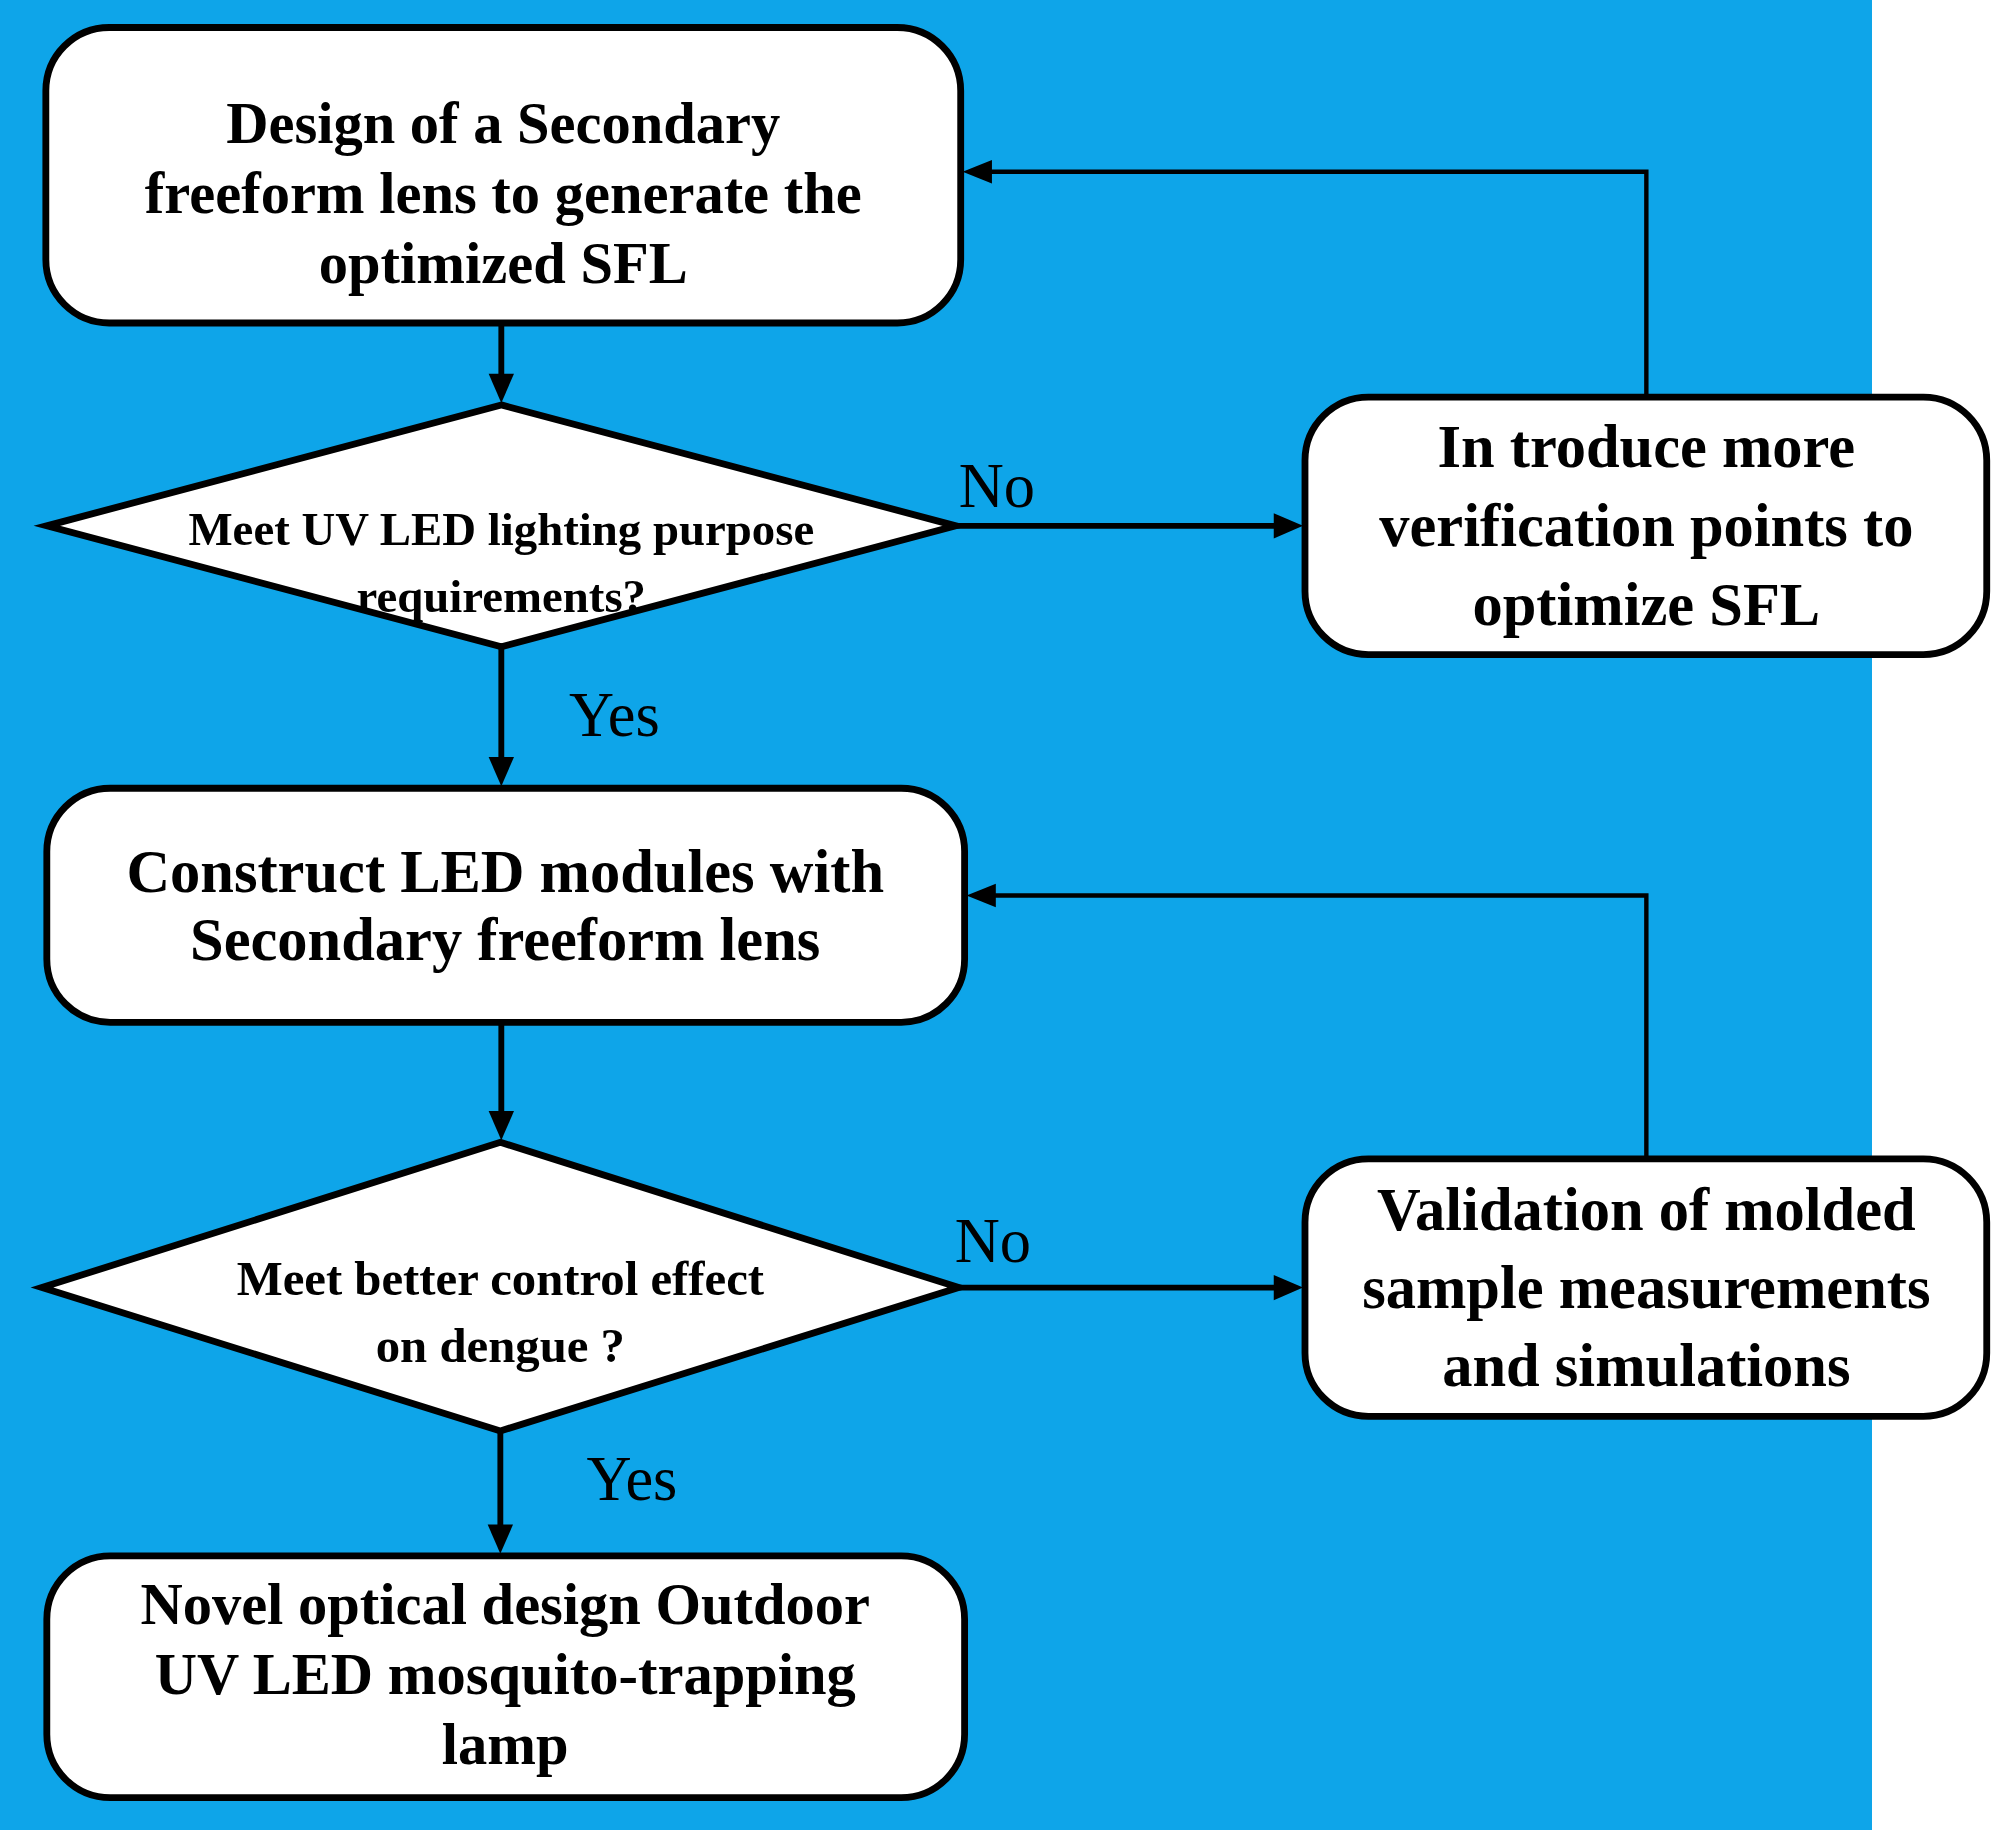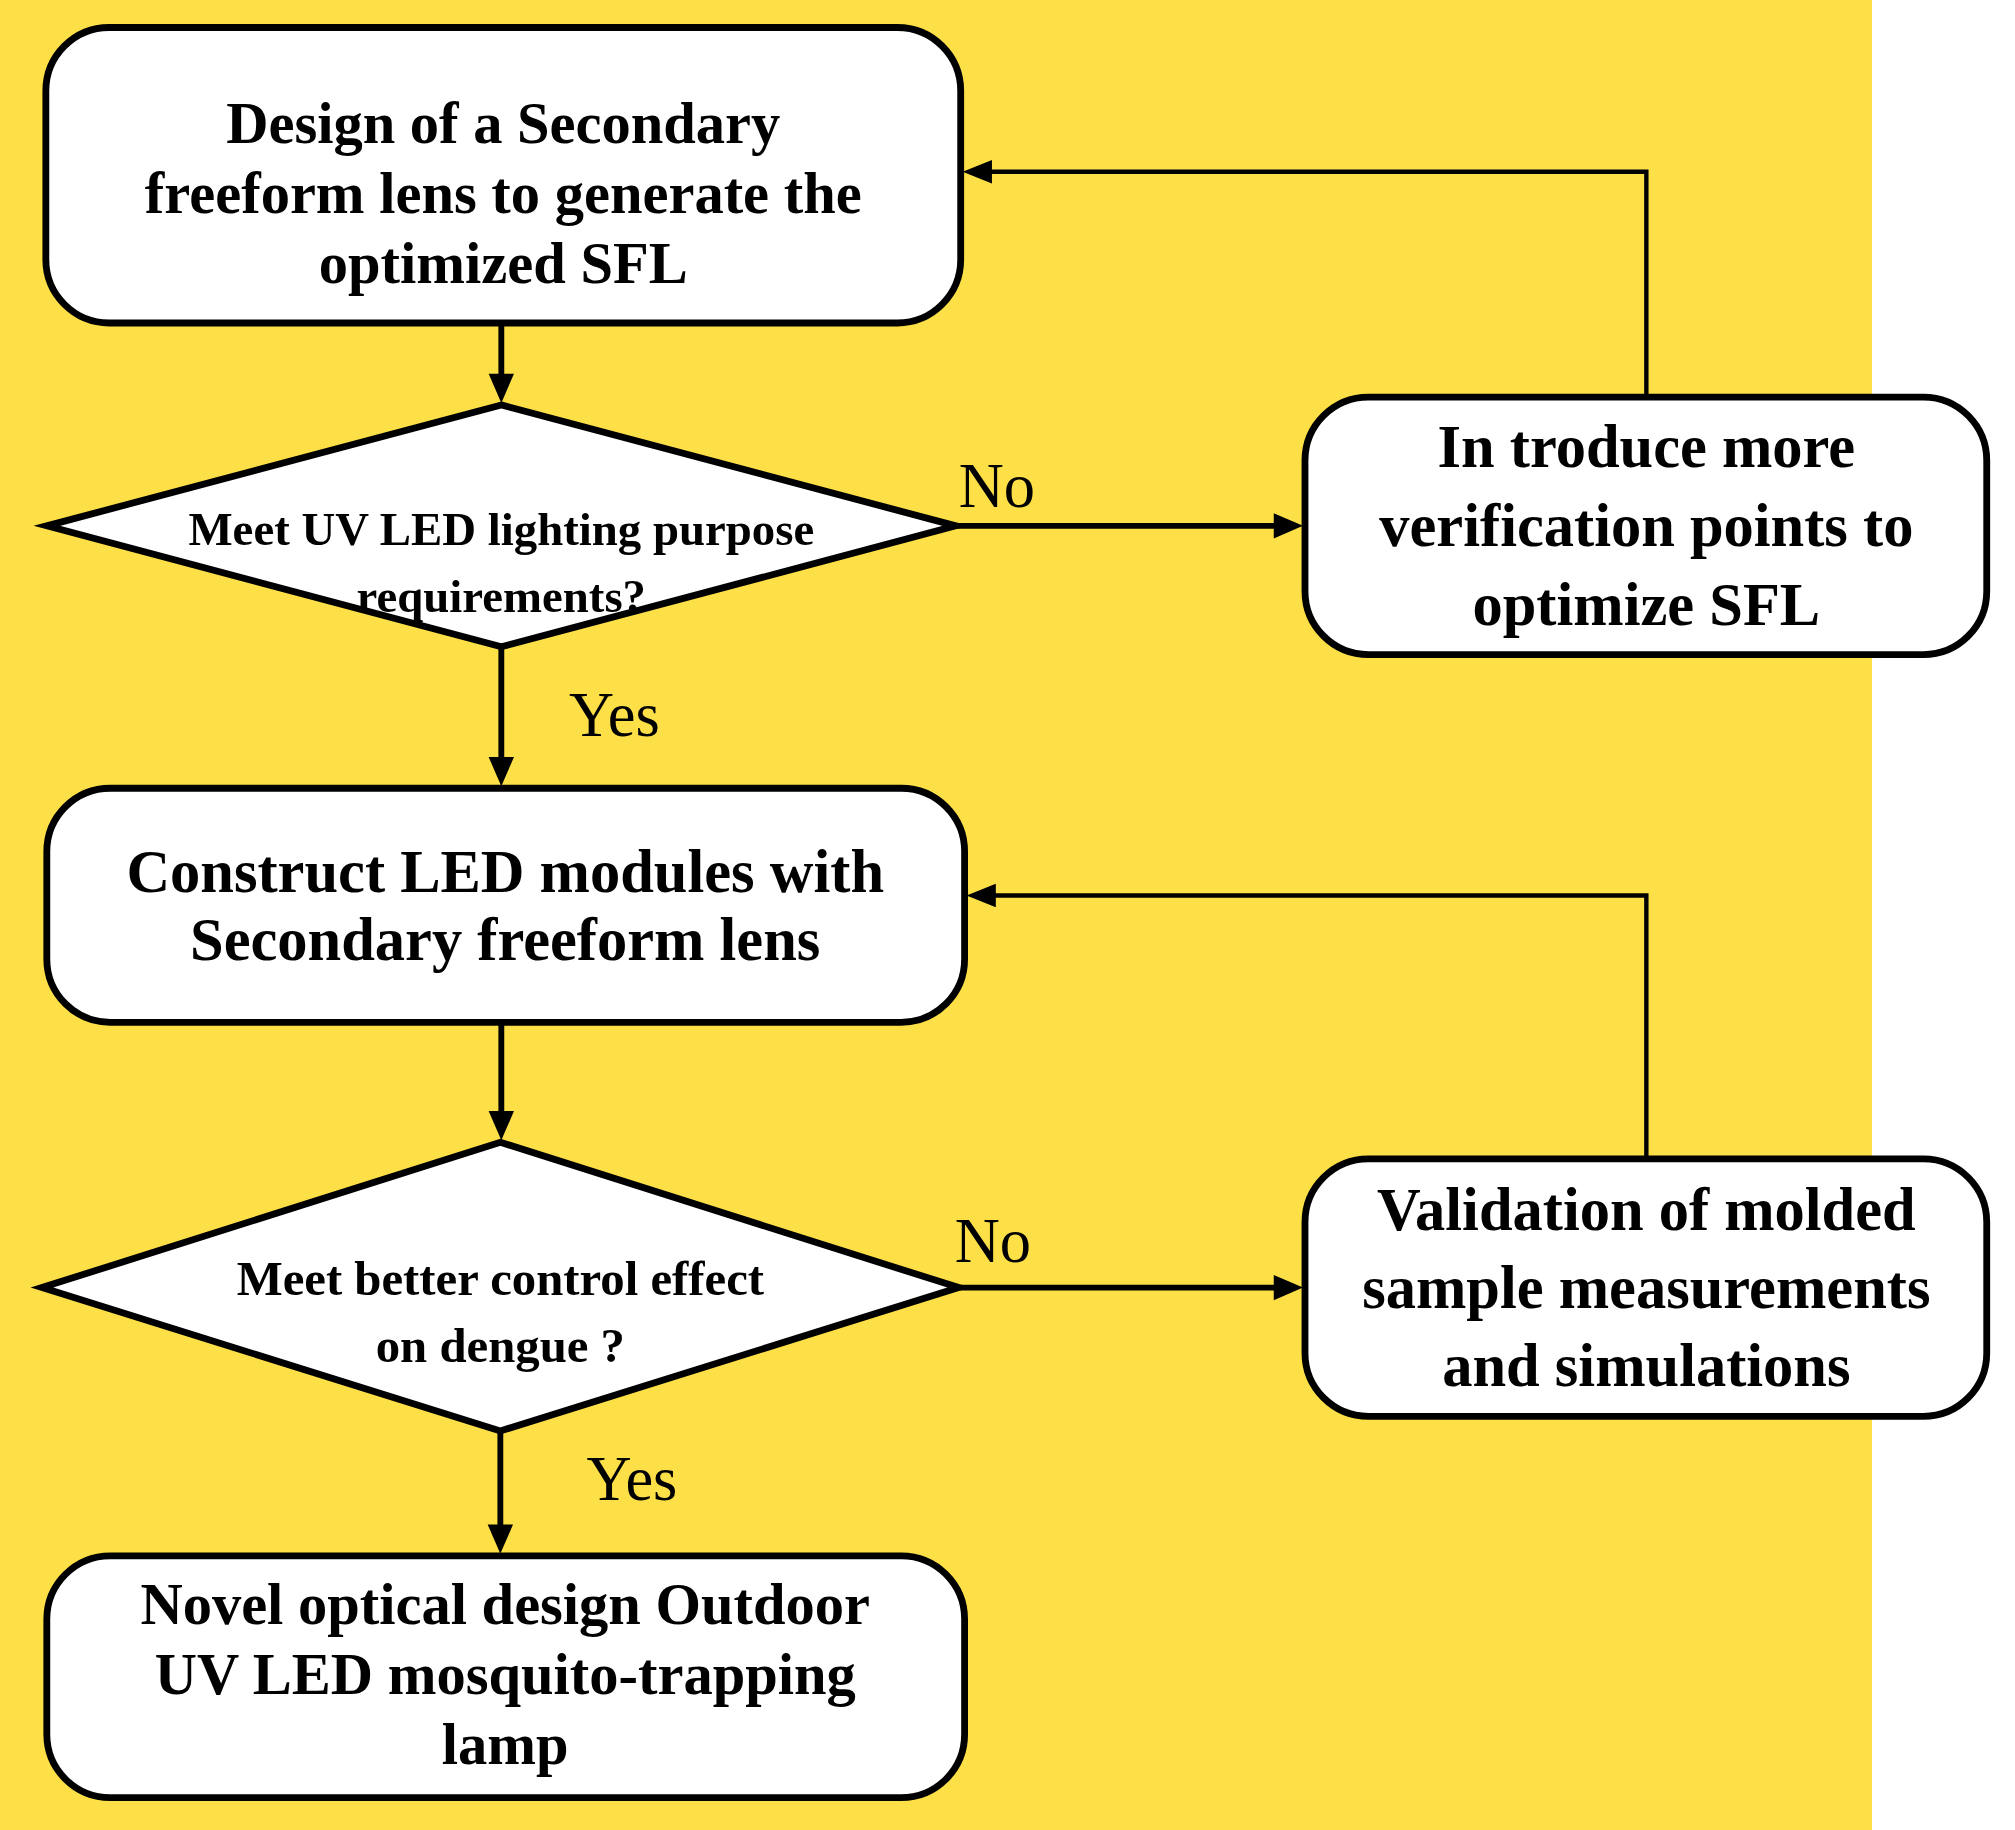--- a/index.html
+++ b/index.html
@@ -4,21 +4,21 @@
 <style>
   html, body {
     margin: 0;
     padding: 0;
     background: #ffffff;
   }
   .stage {
     width: 1872px;
     height: 1831px;
     position: relative;
-    background: #fde047;
+    background: #0ea5e9;
   }
   svg { display: block; }
   .shape {
     fill: #ffffff;
     stroke: #000000;
     stroke-width: 7;
   }
   .flow-line {
     stroke: #000000;
     stroke-width: 6;

